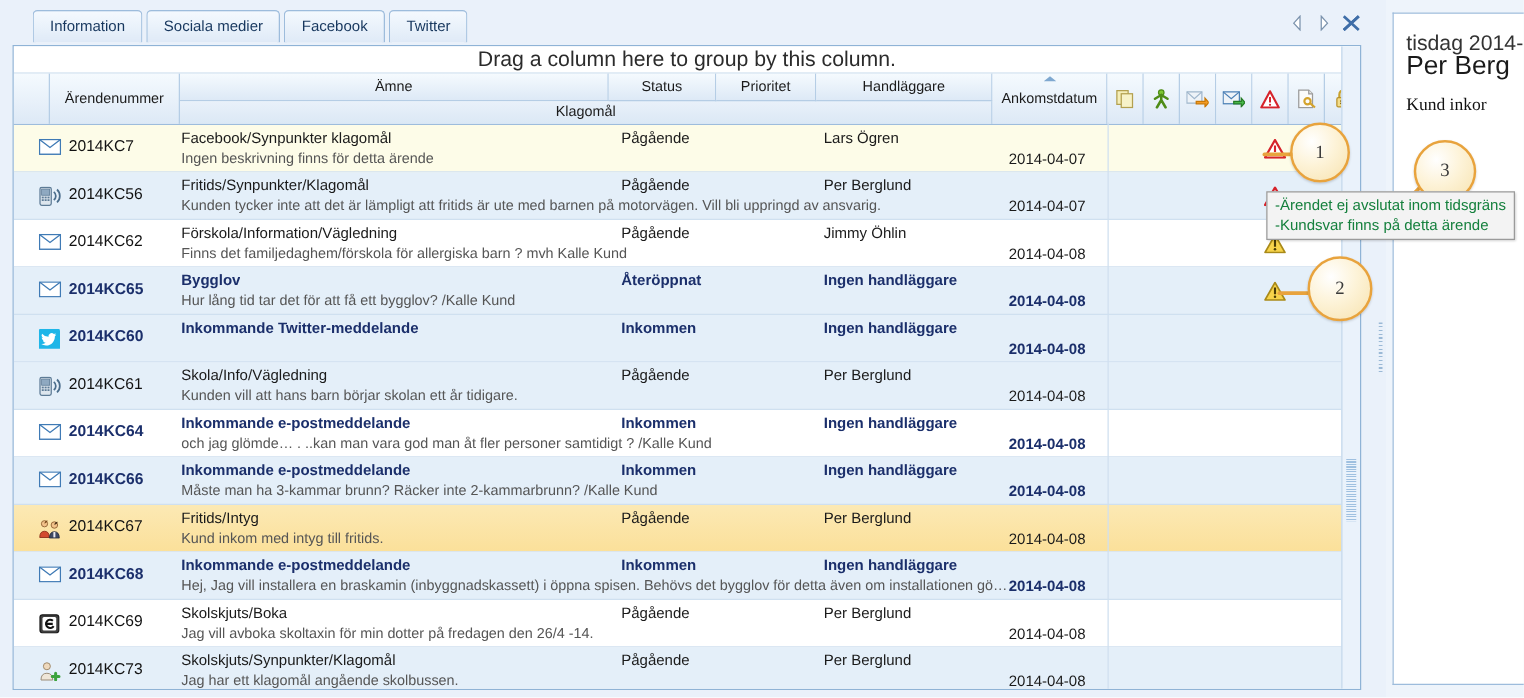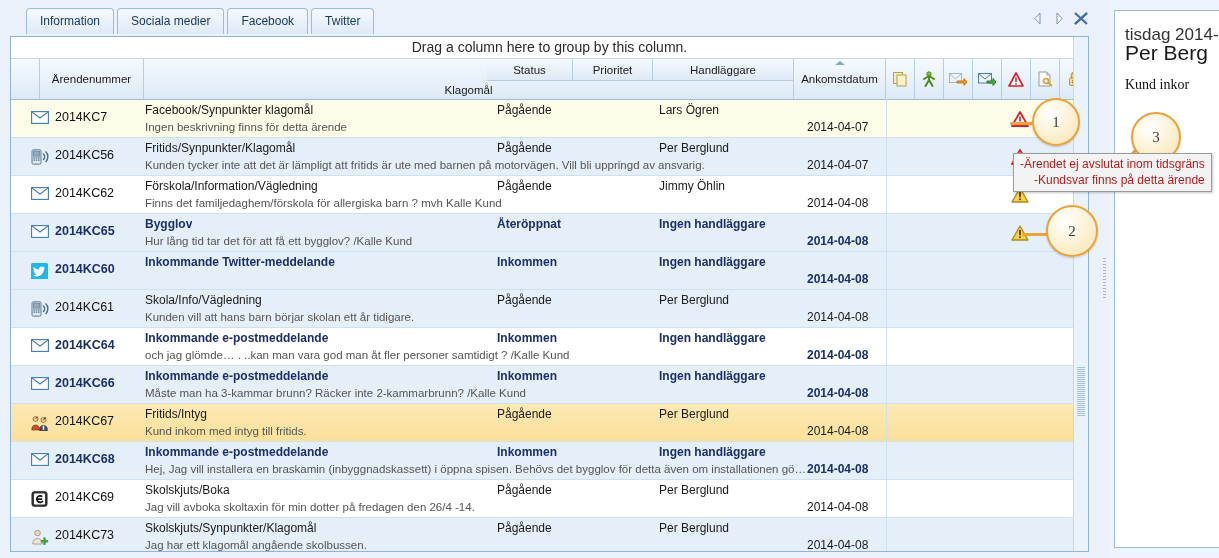--- a/index.html
+++ b/index.html
@@ -35,21 +35,21 @@
 
   
   .gridframe{
     position:absolute;left:10px;top:36px;width:1079px;height:516px;
     background:#ffffff;border:1px solid #8fb3d6;
     box-sizing:border-box;overflow:hidden;
   }
   .groupbar{
     height:21px;line-height:21px;background:#ffffff;
     border-bottom:1px solid #c6d9ec;
-    color:#2b2b2b;font-size:14px;text-align:center;
+    color:#2b2b2b;font-size:17px;text-align:center;
   }
 
   
   .hdr{position:relative;height:40px;background:linear-gradient(to bottom,#f3f8fd,#dde9f6);
       border-bottom:1px solid #9dbcdc;}
   .hdr .hcell{
     position:absolute;top:0;height:22px;line-height:22px;
     border-right:1px solid #b5cde5;border-bottom:1px solid #b5cde5;
     background:linear-gradient(to bottom,#f5fafe,#dde9f6);
     text-align:center;font-size:11.5px;color:#1b1b1b;
@@ -120,22 +120,22 @@
     border:2px solid #e8a33d;
     display:flex;align-items:center;justify-content:center;
     font-size:15px;color:#3a3a3a;font-family:"Liberation Serif","DejaVu Serif",serif;
     box-shadow:0 1px 2px rgba(0,0,0,.18);
   }
   .leader{position:absolute;background:#e8a33d;height:3px;border-radius:2px;}
   .leader.diag{height:3px;transform-origin:left center;}
 
   .tipbox{
     position:absolute;background:#f3f3f3;border:1px solid #9a9a9a;
-    padding:2px 6px 3px 6px;font-size:12px;color:#b91c1c;line-height:16px;
-    box-shadow:1px 1px 2px rgba(0,0,0,.22);white-space:nowrap;text-align:right;
+    padding:2px 6px 3px 6px;font-size:12px;color:#15803d;line-height:16px;
+    box-shadow:1px 1px 2px rgba(0,0,0,.22);white-space:nowrap;
   }
   svg{display:block;}
 </style>
 </head>
 <body>
 
 <div class="app">
 
   <div class="leftpane">
 
@@ -166,20 +166,21 @@
       </div>
     </div>
 
     <div class="gridframe">
 
       <div class="groupbar">Drag a column here to group by this column.</div>
 
       <div class="hdr">
         <div class="hcell tall" style="left:0;width:29px;"></div>
         <div class="hcell tall" style="left:29px;width:104px;">Ärendenummer</div>
+        <div class="hcell" style="left:133px;width:343px;">Ämne</div>
         <div class="hsub" style="left:133px;width:650px;">Klagomål</div>
         <div class="hcell" style="left:476px;width:86px;">Status</div>
         <div class="hcell" style="left:562px;width:80px;">Prioritet</div>
         <div class="hcell" style="left:642px;width:141px;">Handläggare</div>
         <div class="hcell tall2" style="left:783px;width:92px;">
           <span class="sortarrow"></span>
           <span>Ankomstdatum</span>
         </div>
 
         <div class="icocell" style="left:875px;">

